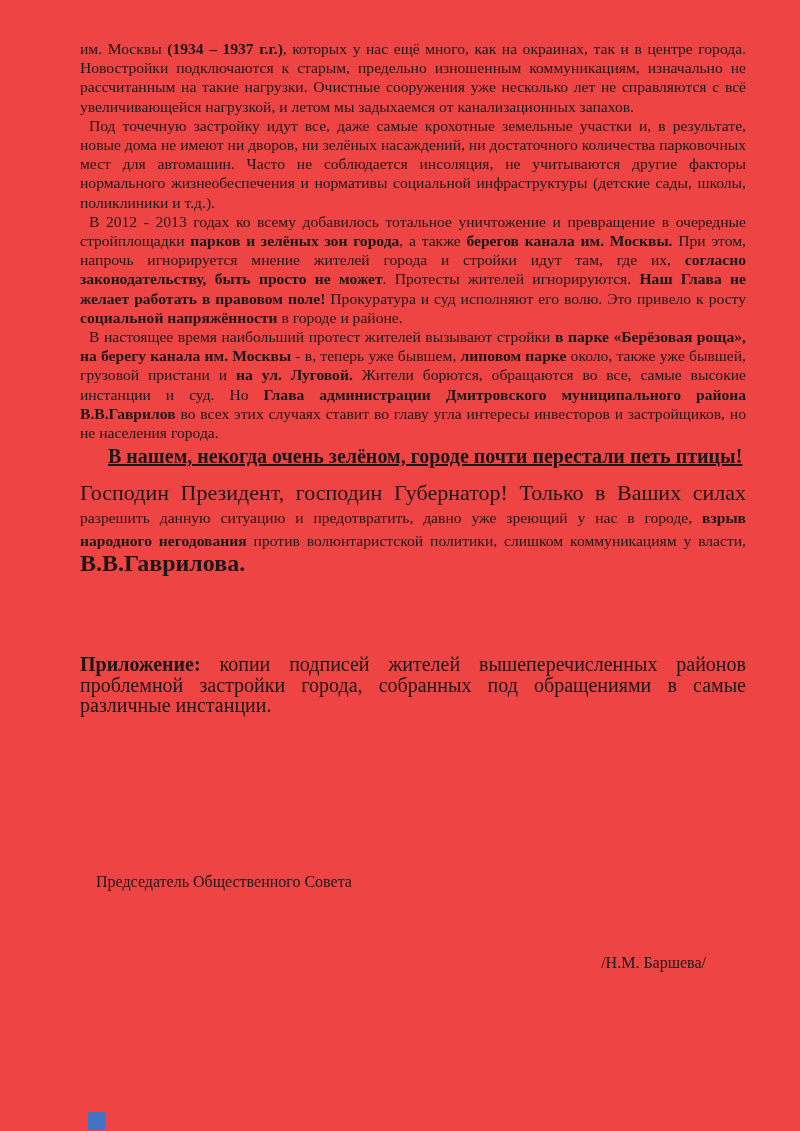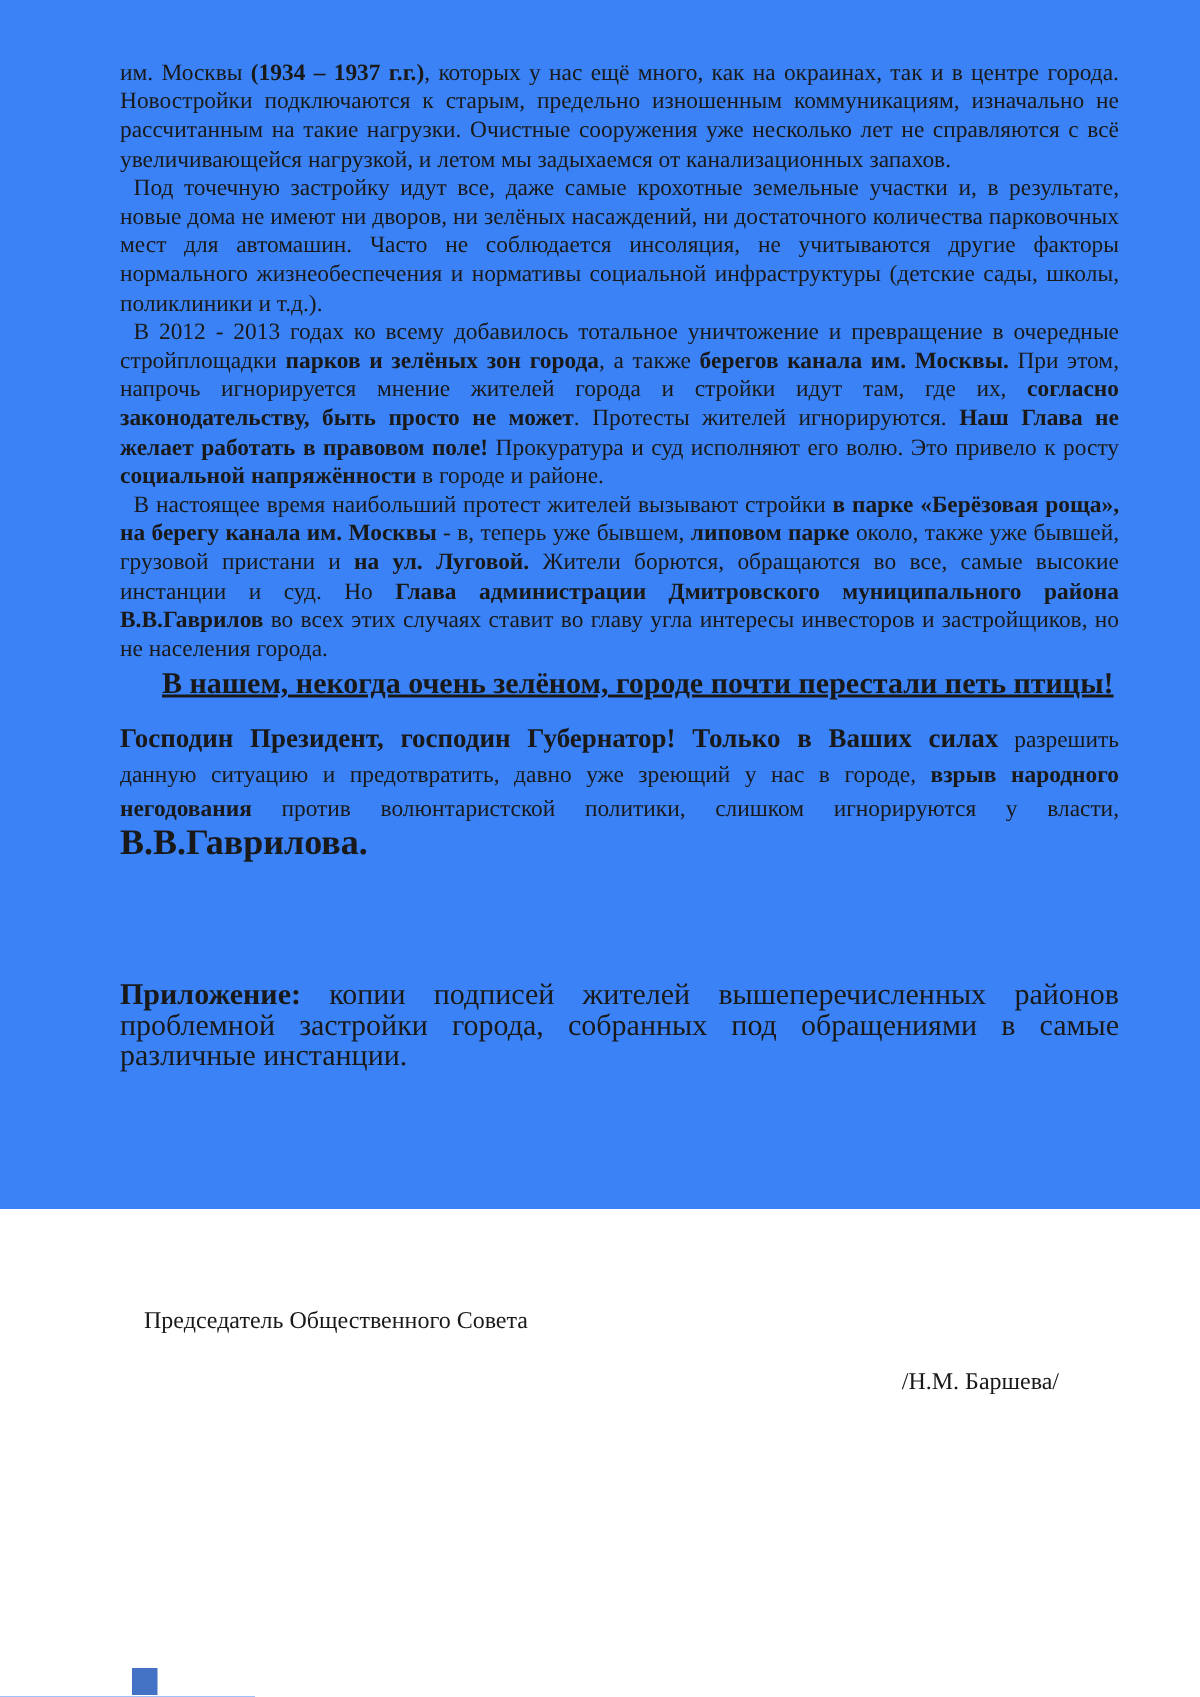--- a/index.html
+++ b/index.html
@@ -3,21 +3,21 @@
 <meta charset="utf-8">
 <style>
   html,body{margin:0;padding:0;}
   body{
     width:800px;height:1131px;
     background:#ffffff;
     font-family:"Liberation Serif","DejaVu Serif",serif;
     position:relative;
     overflow:hidden;
   }
-  .page{position:absolute;left:0;top:0;width:800px;height:806px;background:#3b82f6;}
+  .page{position:absolute;left:0;top:0;width:800px;height:1131px;background:#ef4444;}
   .doc{position:absolute;left:80px;top:39px;width:666px;color:#191919;}
   .para{
     margin:0;
     text-align:justify;
     font-size:15.6px;
     line-height:19.2px;
   }
   .ind{text-indent:9px;}
   .heading{
     margin:2px 0 0 0;
@@ -34,40 +34,40 @@
     font-size:15.6px;
     line-height:23px;
   }
   .attachment{
     margin:77px 0 0 0;
     text-align:justify;
     font-size:20px;
     line-height:20.5px;
   }
   .b{font-weight:bold;}
-  .lead{font-weight:bold;font-size:18px;}
+  .lead{font-weight:normal;font-size:22px;}
   .big{font-weight:bold;font-size:24px;}
   .signature{margin-top:156px;font-size:16px;line-height:20px;color:#191919;}
   .sig-line{margin:16px;}
   .sig-row{display:flex;margin-top:21px;}
-  .sig-name{margin-left:auto;margin-right:40px;}
+  .sig-name{margin-left:auto;margin-right:40px;margin-top:40px;}
   .footer-mark{position:absolute;width:17px;height:18px;left:88px;top:1112px;}
 </style>
 </head>
 <body>
 
 <div class="page">
   <div class="doc">
     <div>
         <p class="para"><span>им. Москвы </span><span class="b">(1934 – 1937 г.г.)</span><span>, которых у нас ещё много, как на окраинах, так и в центре города. Новостройки подключаются к старым, предельно изношенным коммуникациям, изначально не рассчитанным на такие нагрузки. Очистные сооружения уже несколько лет не справляются с всё увеличивающейся нагрузкой, и летом мы задыхаемся от канализационных запахов.</span></p>
         <p class="para ind"><span>Под точечную застройку идут все, даже самые крохотные земельные участки и, в результате, новые дома не имеют ни дворов, ни зелёных насаждений, ни достаточного количества парковочных мест для автомашин. Часто не соблюдается инсоляция, не учитываются другие факторы нормального жизнеобеспечения и нормативы социальной инфраструктуры (детские сады, школы, поликлиники и т.д.).</span></p>
         <p class="para ind"><span>В 2012 - 2013 годах ко всему добавилось тотальное уничтожение и превращение в очередные стройплощадки </span><span class="b">парков и зелёных зон города</span><span>, а также </span><span class="b">берегов канала им. Москвы.</span><span> При этом, напрочь игнорируется мнение жителей города и стройки идут там, где их, </span><span class="b">согласно законодательству, быть просто не может</span><span>. Протесты жителей игнорируются. </span><span class="b">Наш Глава не желает работать в правовом поле!</span><span> Прокуратура и суд исполняют его волю. Это привело к росту </span><span class="b">социальной напряжённости</span><span> в городе и районе.</span></p>
         <p class="para ind"><span>В настоящее время наибольший протест жителей вызывают стройки </span><span class="b">в парке «Берёзовая роща», на берегу канала им. Москвы</span><span> - в, теперь уже бывшем, </span><span class="b">липовом парке</span><span> около, также уже бывшей, грузовой пристани и </span><span class="b">на ул. Луговой.</span><span> Жители борются, обращаются во все, самые высокие инстанции и суд. Но </span><span class="b">Глава администрации Дмитровского муниципального района В.В.Гаврилов</span><span> во всех этих случаях ставит во главу угла интересы инвесторов и застройщиков, но не населения города.</span></p>
         <p class="heading"><span>В нашем, некогда очень зелёном, городе почти перестали петь птицы!</span></p>
-        <p class="appeal"><span class="lead">Господин Президент, господин Губернатор! Только в Ваших силах</span><span> разрешить данную ситуацию и предотвратить, давно уже зреющий у нас в городе, </span><span class="b">взрыв народного негодования</span><span> против волюнтаристской политики, слишком игнорируются у власти, </span><span class="big">В.В.Гаврилова.</span></p>
+        <p class="appeal"><span class="lead">Господин Президент, господин Губернатор! Только в Ваших силах</span><span> разрешить данную ситуацию и предотвратить, давно уже зреющий у нас в городе, </span><span class="b">взрыв народного негодования</span><span> против волюнтаристской политики, слишком коммуникациям у власти, </span><span class="big">В.В.Гаврилова.</span></p>
         <p class="attachment"><span class="b">Приложение:</span><span> копии подписей жителей вышеперечисленных районов проблемной застройки города, собранных под обращениями в самые различные инстанции.</span></p>
       </div>
     <div class="signature">
       <p class="sig-line">Председатель Общественного Совета</p>
       <div class="sig-row">
         <span class="sig-name">/Н.М. Баршева/</span>
       </div>
     </div>
   </div>
   <div class="footer-mark" style="background: rgb(68, 114, 196);"></div>

